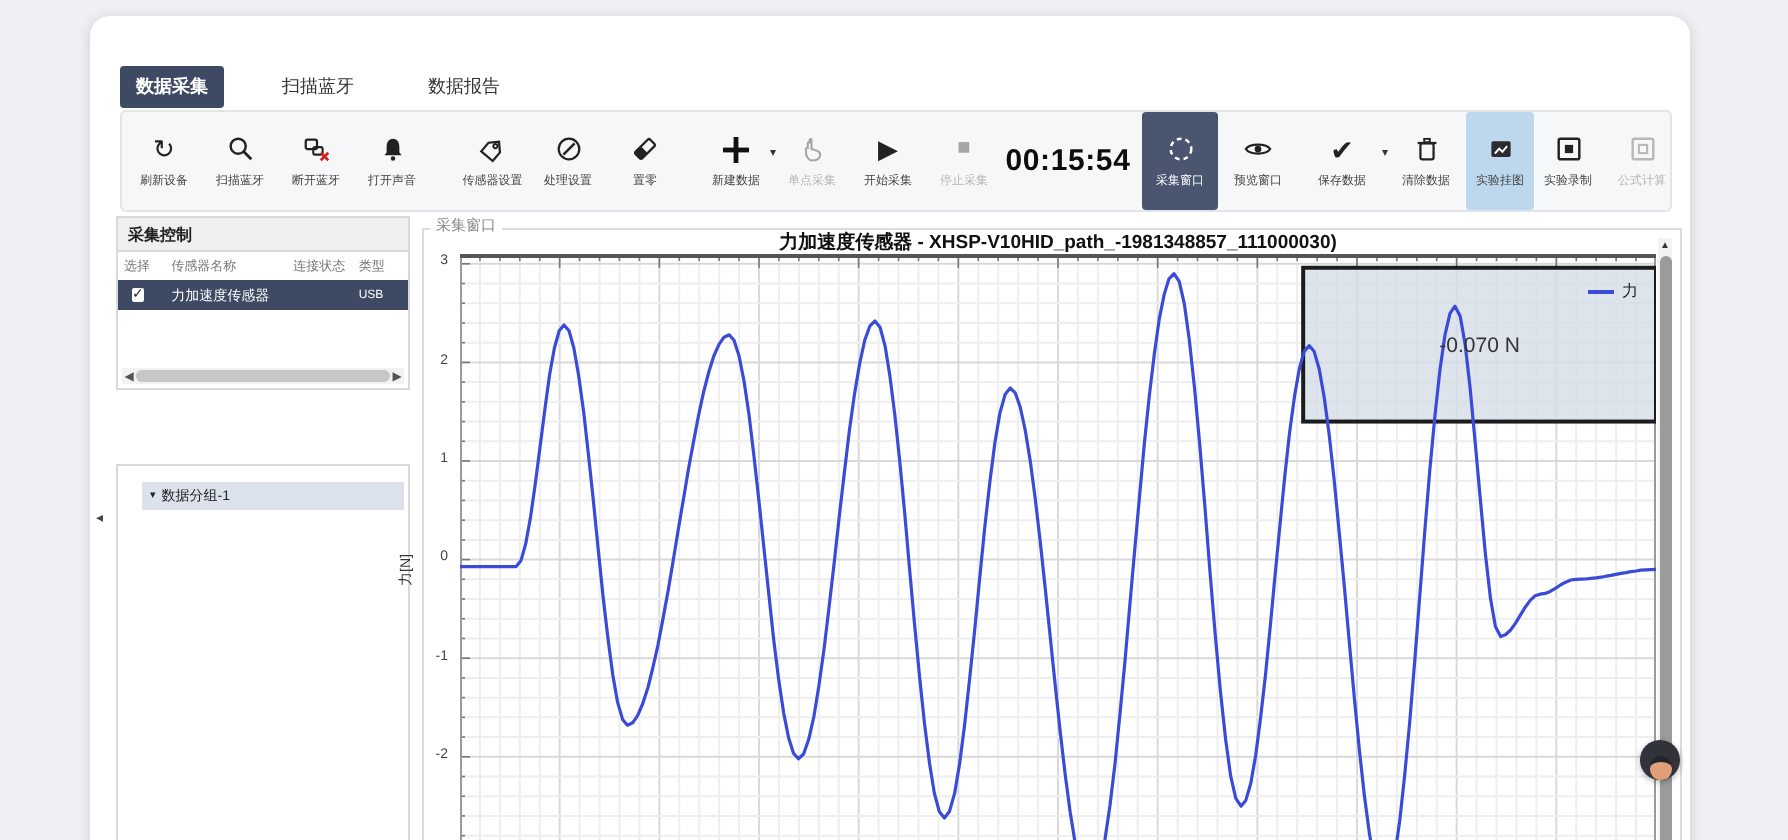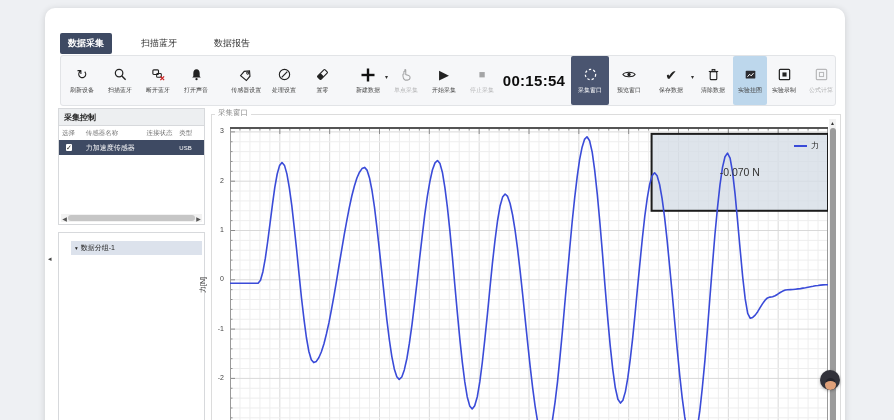--- a/index.html
+++ b/index.html
@@ -245,21 +245,21 @@
   </div>
 
   <div class="collapse-arrow">◂</div>
   <div class="splitter">
       <i></i>
       <i></i>
       <i></i>
       <i></i>
     </div>
 
-  <div class="panel" style="top:100px;height:117px;">
+  <div class="panel" style="top:100px;height:87px;">
     <div class="panel-h">采集控制</div>
     <div class="thead">
       <span class="c1">选择</span>
       <span class="c2">传感器名称</span>
       <span class="c3">连接状态</span>
       <span class="c4">类型</span>
     </div>
     <div class="srow">
       <span class="c1"><span class="cbx">✓</span></span>
       <span class="c2">力加速度传感器</span>
@@ -275,20 +275,21 @@
 
   <div class="panel" style="top:224px;height:200px;border-bottom:none;">
     <div class="group-row">
       <span style="font-size:5.5px;">▾</span>
       <span>数据分组-1</span>
     </div>
   </div>
 
   <div class="groupbox"></div>
   <div class="group-label">采集窗口</div>
+  <div class="chart-title">力加速度传感器 - XHSP-V10HID_path_-1981348857_111000030)</div>
 
   <div class="ylabels" id="y-tick-labels">
       <div class="ytick" style="top: 0.4px;">3</div>
       <div class="ytick" style="top: 49.7px;">2</div>
       <div class="ytick" style="top: 99px;">1</div>
       <div class="ytick" style="top: 148.3px;">0</div>
       <div class="ytick" style="top: 197.6px;">-1</div>
       <div class="ytick" style="top: 246.9px;">-2</div>
     </div>
   <div class="ylab">力[N]</div>

